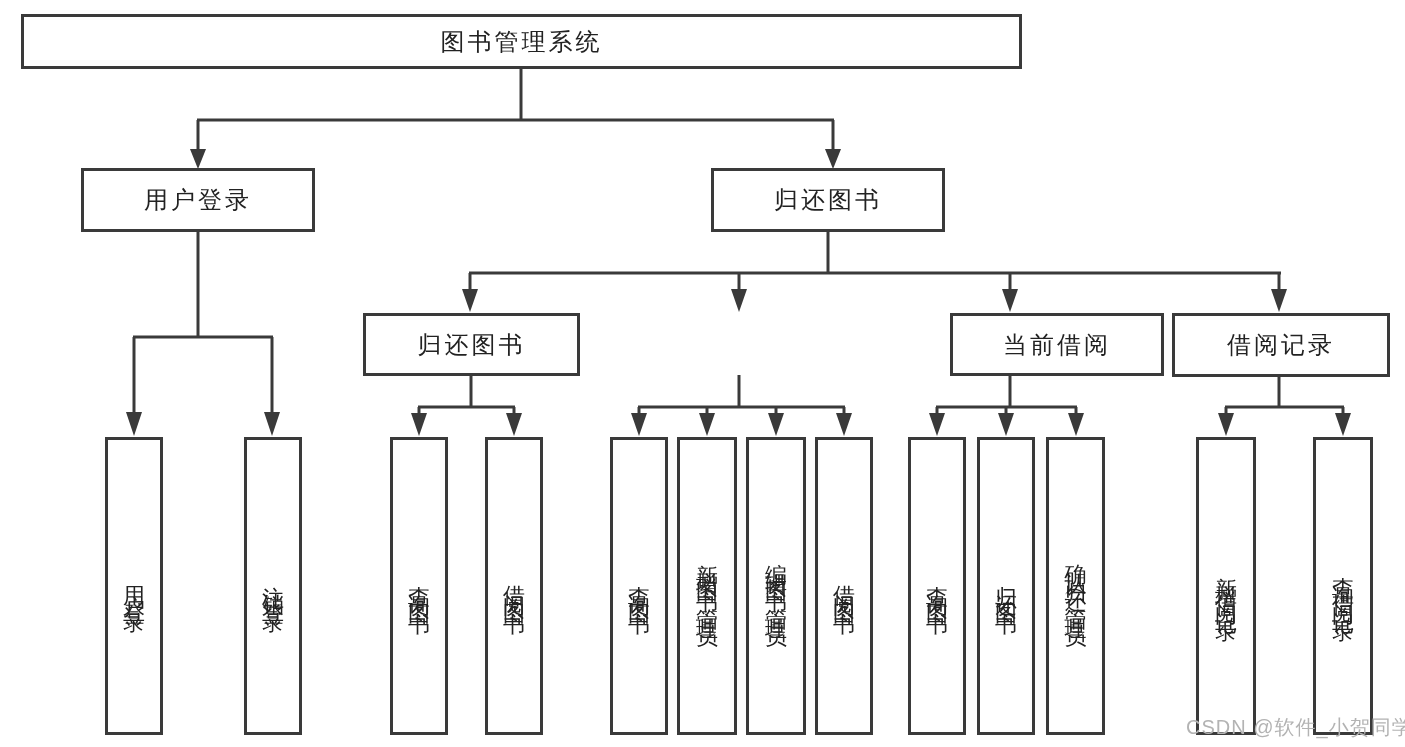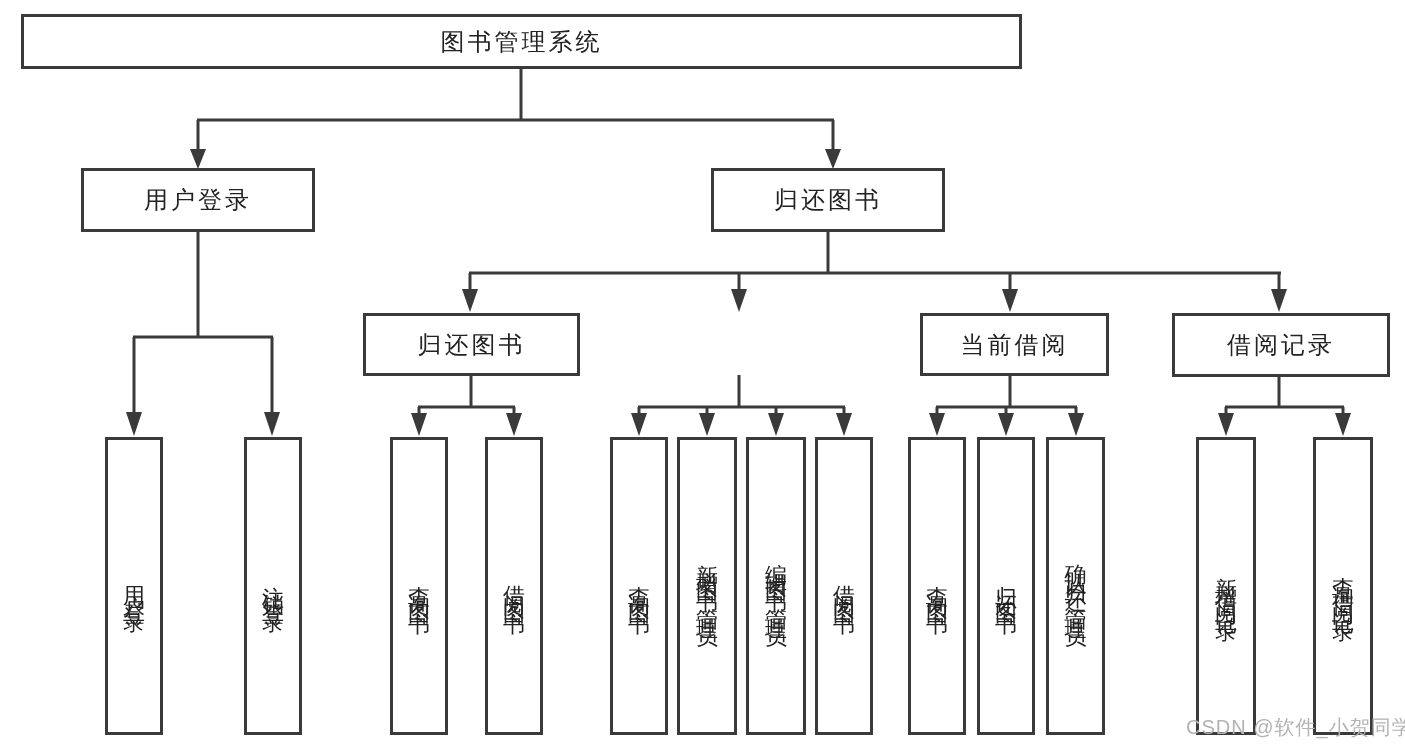--- a/index.html
+++ b/index.html
@@ -127,21 +127,21 @@
       <polygon points="1335,413 1351,413 1343,436"></polygon>
     </g>
   </svg>
 
   <div class="hbox root" style="left:21px;top:14px;width:1001px;height:55px">图书管理系统</div>
 
   <div class="hbox" style="left:81px;top:168px;width:234px;height:64px">用户登录</div>
   <div class="hbox" style="left:711px;top:168px;width:234px;height:64px">归还图书</div>
 
   <div class="hbox" style="left:363px;top:313px;width:217px;height:63px">归还图书</div>
-  <div class="hbox" style="left:920px;top:313px;width:189px;height:63px">当前借阅</div>
+  <div class="hbox" style="left:950px;top:313px;width:214px;height:63px">当前借阅</div>
   <div class="hbox" style="left:1172px;top:313px;width:218px;height:64px">借阅记录</div>
 
   <div class="vbox" style="left:105px">用户登录</div>
   <div class="vbox" style="left:244px">注销登录</div>
 
   <div class="vbox" style="left:390px">查询图书</div>
   <div class="vbox" style="left:485px">借阅图书</div>
 
   <div class="vbox" style="left:610px">查询图书</div>
   <div class="vbox" style="left:677px;width:60px">新增图书（管理员）</div>

